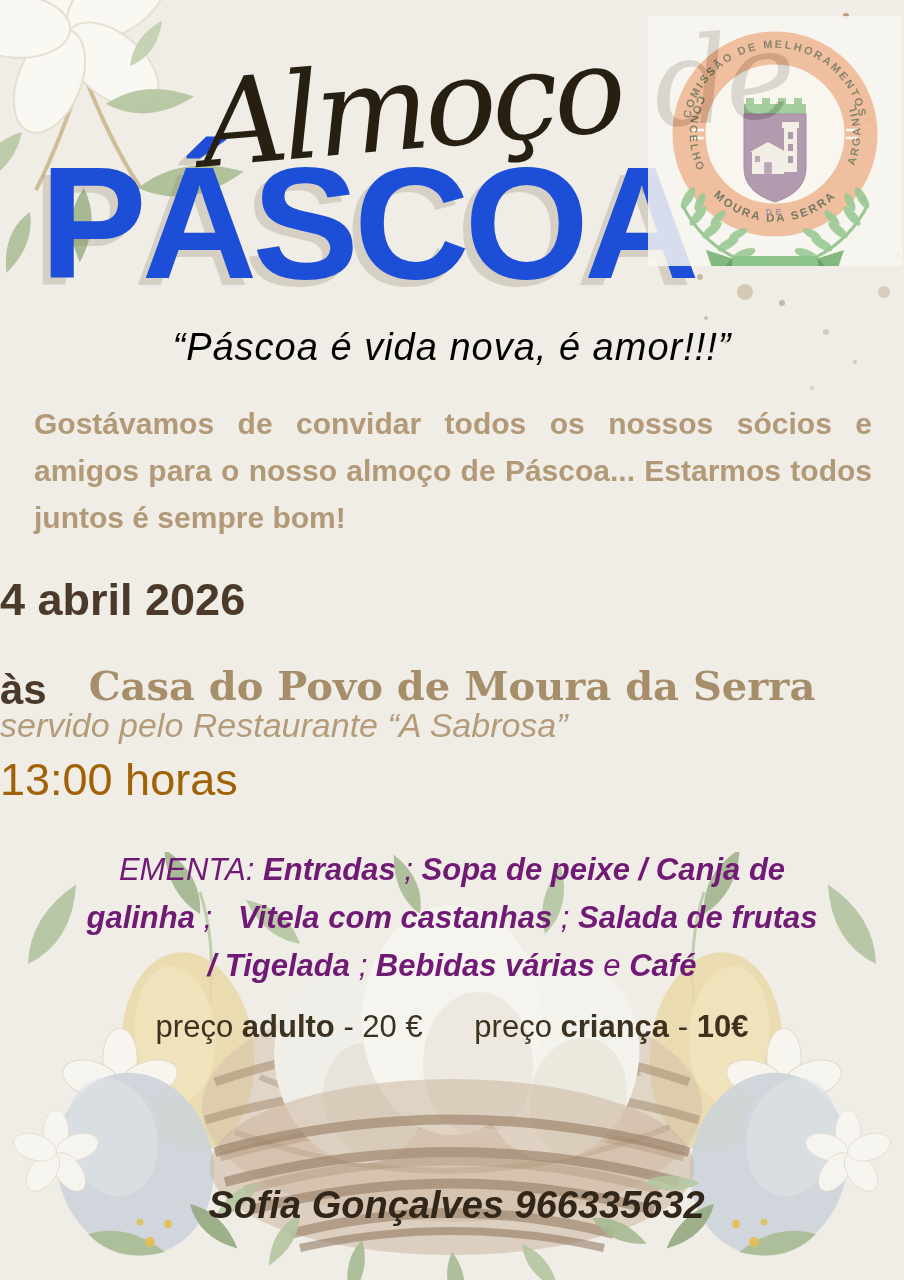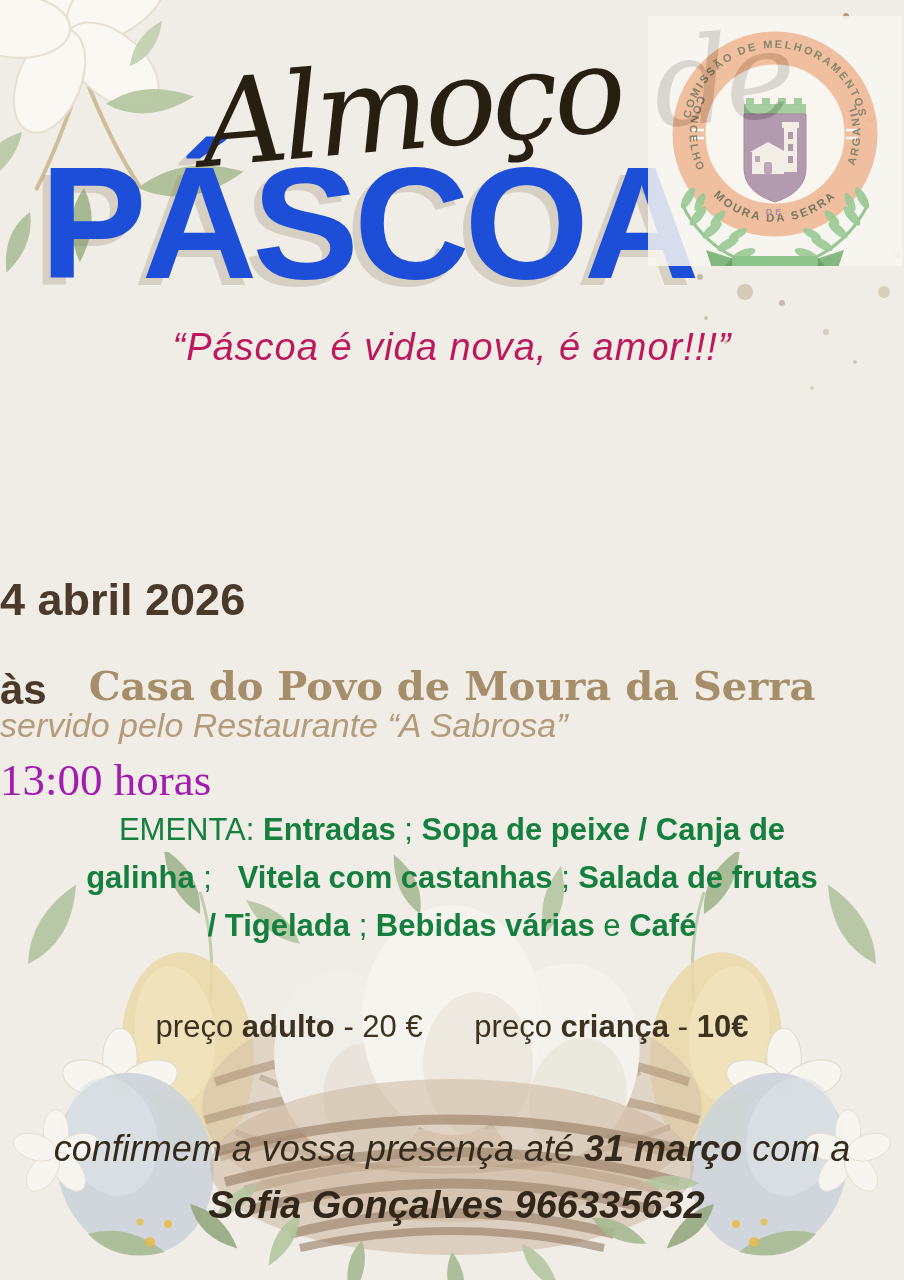--- a/index.html
+++ b/index.html
@@ -10,34 +10,34 @@
   .bottom-dec{left:0;top:852px;z-index:1;}
   .speckles{left:0;top:0;z-index:2;}
   .logo{position:absolute;left:648px;top:16px;z-index:4;opacity:.85;}
   .script-title{position:absolute;left:200px;top:40px;z-index:3;
        font-family:"DejaVu Serif",serif;font-style:italic;font-size:120px;
        letter-spacing:-5px;color:#281f13;transform:rotate(-5deg);line-height:1;}
   .main-title{position:absolute;left:40px;top:143px;z-index:2;line-height:1;
        font-size:160px;font-weight:800;letter-spacing:-5px;color:#1d4ed8;
        text-shadow:-8px 7px 0 rgba(149,134,108,0.28);}
   .quote{position:absolute;top:326px;left:0;right:0;z-index:5;text-align:center;
-       font-size:38px;font-style:italic;color:#be185d;letter-spacing:1px;}
+       font-size:38px;font-style:italic;color:#000000;letter-spacing:1px;}
   .invitation{position:absolute;top:400px;left:34px;width:838px;z-index:5;
        font-size:30px;font-weight:bold;color:#b29977;text-align:justify;line-height:47px;}
   .when{position:absolute;top:574px;left:0;right:0;z-index:5;display:flex;
        justify-content:center;align-items:baseline;gap:40px;flex-direction:column;}
   .when .date,.when .conn{font-size:45px;font-weight:bold;color:#4b3a29;}
   .when .conn{font-size:42px;}
-  .when .time{font-size:45px;font-weight:normal;color:#a21caf;font-family:Liberation Serif, serif;}
+  .when .time{font-size:45px;font-weight:normal;color:#a16207;}
   .venue{position:absolute;top:646px;left:0;right:0;z-index:5;text-align:center;
        font-family:"DejaVu Serif",serif;font-size:40px;font-weight:bold;color:#a78e6b;margin-top:16px;}
   .catering{position:absolute;top:706px;left:0;right:0;z-index:5;
        font-size:34px;color:#b49b7a;font-style:italic;}
-  .menu{position:absolute;top:806px;left:12px;width:880px;z-index:5;text-align:center;
-       font-size:31px;line-height:48px;color:#15803d;}
+  .menu{position:absolute;top:846px;left:12px;width:880px;z-index:5;text-align:center;
+       font-size:31px;line-height:48px;color:#701a75;font-style:italic;}
   .prices{position:absolute;top:1004px;left:0;right:0;z-index:5;text-align:center;
        font-size:31px;line-height:46px;color:#3d311f;}
   .rsvp{position:absolute;top:1128px;left:0;right:0;z-index:5;text-align:center;
        font-style:italic;font-size:36px;color:#332a1b;}
   .contact{position:absolute;top:1184px;left:0;right:0;z-index:5;text-align:center;
        font-style:italic;font-weight:bold;font-size:38px;color:#30271a;margin-left:9px;}
   .rich .b{font-weight:bold;}
   .logo text{font-family:"Liberation Sans",sans-serif;}
 </style>
 </head>
@@ -214,36 +214,36 @@
       <polygon points="86,243 58,234 66,258 86,257" fill="#69ad67" opacity=".95"></polygon>
       <polygon points="168,243 196,234 188,258 168,257" fill="#69ad67" opacity=".95"></polygon>
       <polygon points="86,240 86,257 76,251" fill="#55934f" opacity=".95"></polygon>
       <polygon points="168,240 168,257 178,251" fill="#55934f" opacity=".95"></polygon>
       <rect x="84" y="240" width="86" height="17" rx="3" fill="#7abc78" opacity=".97"></rect>
     </g>
   </svg>
 
   <div class="quote">“Páscoa é vida nova, é amor!!!”</div>
 
+  <div class="invitation">Gostávamos de convidar todos os nossos sócios e amigos para o nosso almoço de Páscoa... Estarmos todos juntos é sempre bom!</div>
 
   <div class="when">
     <span class="date">4 abril 2026</span>
     <span class="conn">às</span>
     <span class="time">13:00 horas</span>
   </div>
 
   <div class="venue">Casa do Povo de Moura da Serra</div>
   <div class="catering">servido pelo Restaurante “A Sabrosa”</div>
 
   <div class="menu">
     <div class="menu-line rich"><span>EMENTA: </span><span class="b">Entradas</span><span> ; </span><span class="b">Sopa de peixe / Canja de</span></div>
     <div class="menu-line rich"><span class="b">galinha</span><span> ;&nbsp;&nbsp; </span><span class="b">Vitela com castanhas</span><span> ; </span><span class="b">Salada de frutas</span></div>
     <div class="menu-line rich"><span class="b">/ Tigelada</span><span> ; </span><span class="b">Bebidas várias</span><span> e </span><span class="b">Café</span></div>
   </div>
 
   <div class="prices">
     <div class="rich"><span>preço </span><span class="b">adulto</span><span> - 20 €</span><span>&nbsp;&nbsp;&nbsp;&nbsp;&nbsp;&nbsp;</span><span>preço </span><span class="b">criança</span><span> - </span><span class="b">10€</span></div>
   </div>
 
-  <div class="rsvp rich"><span>confirmem a vossa presença até </span><span class="b">31 março</span><span> com a</span></div>
   <div class="contact">Sofia Gonçalves 966335632</div>
 
 </div>
 
 </body></html>

